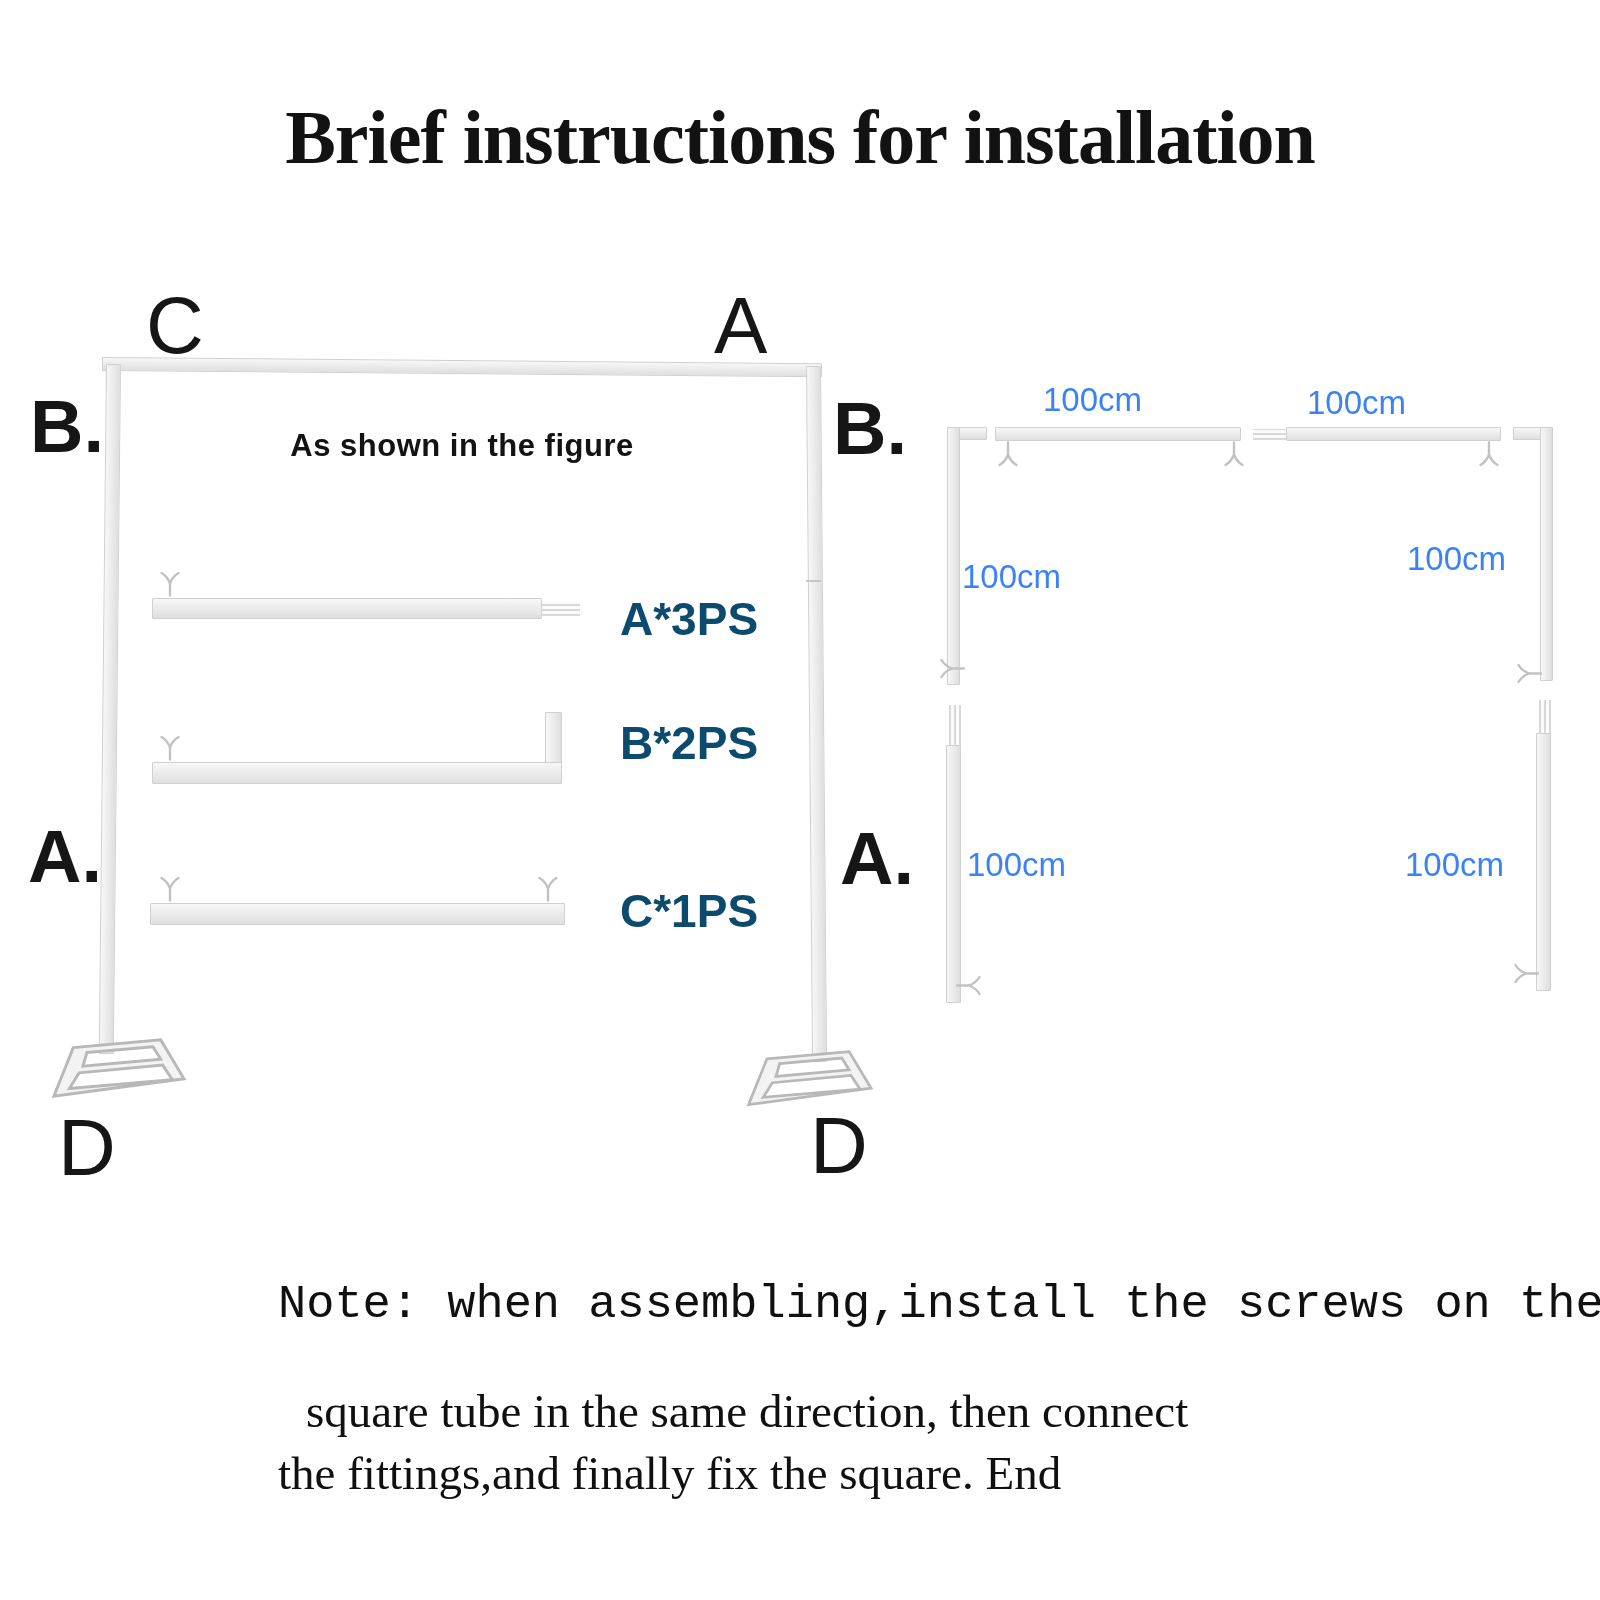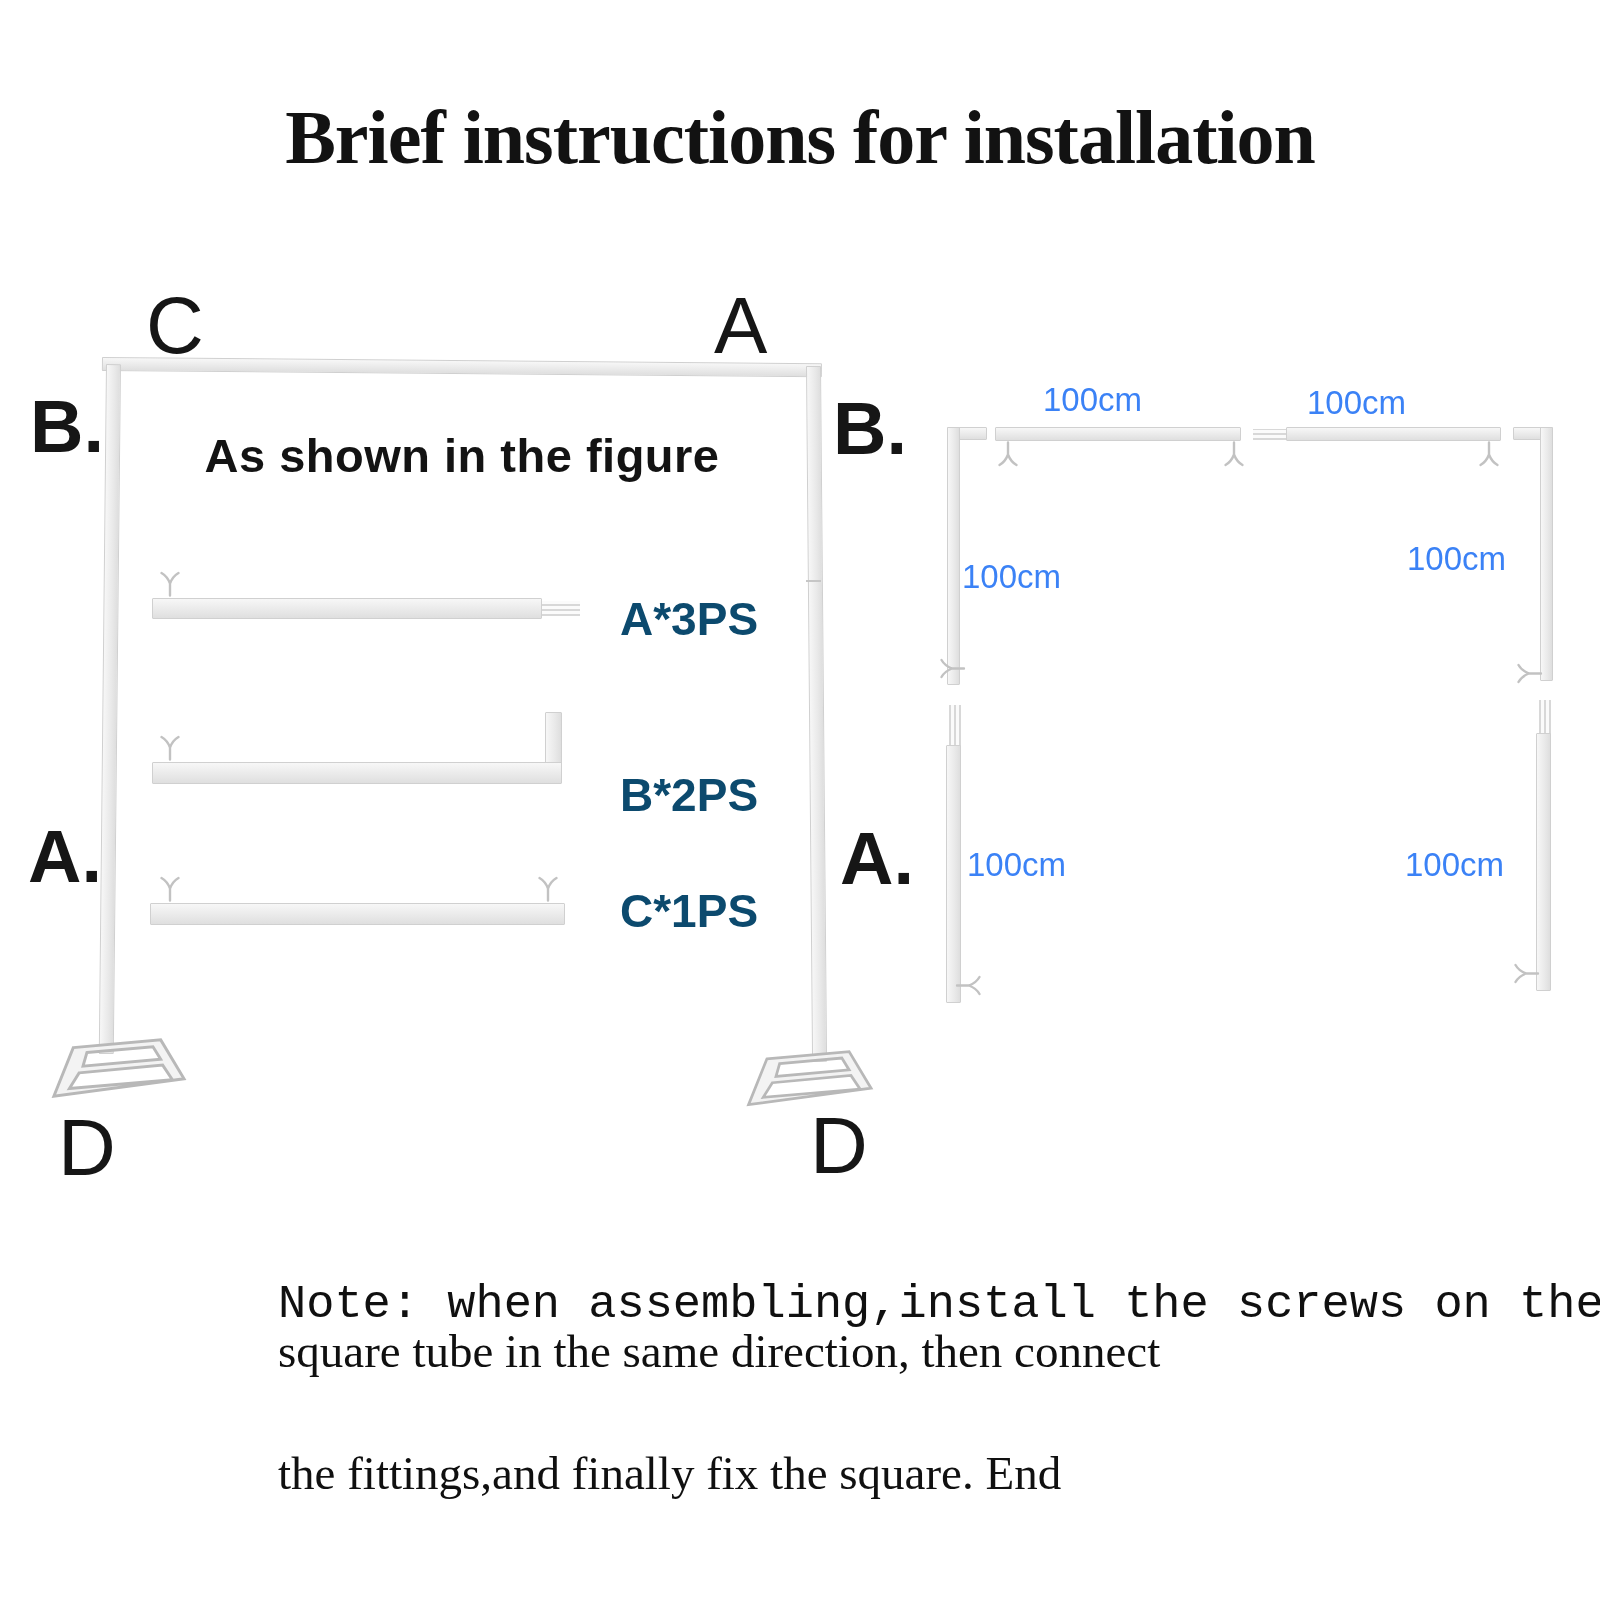--- a/index.html
+++ b/index.html
@@ -6,21 +6,21 @@
   .page{position:relative;width:1600px;height:1505px;background:#ffffff;overflow:hidden;
         font-family:"Liberation Sans",sans-serif;color:#141414;}
 
   
   .title{position:absolute;top:94px;left:0;width:100%;text-align:center;
          font-family:"Liberation Serif",serif;font-weight:700;font-size:76px;
          letter-spacing:-1px;color:#121212;white-space:nowrap;}
   .big-label{position:absolute;font-size:80px;font-weight:400;line-height:1;color:#161616;}
   .bold-label{position:absolute;font-size:74px;font-weight:700;line-height:1;color:#161616;}
   .caption{position:absolute;left:168px;top:428px;width:588px;text-align:center;
-           font-size:47px;font-weight:700;letter-spacing:.5px;color:#131313;white-space:nowrap;}
+           font-size:31px;font-weight:700;letter-spacing:.5px;color:#131313;white-space:nowrap;}
   .part-label{position:absolute;font-size:46px;font-weight:600;color:#0c4a6e;white-space:nowrap;}
   .dim{position:absolute;font-size:33px;font-weight:400;color:#3b82f6;white-space:nowrap;}
   .note-line{position:absolute;left:278px;font-family:"Liberation Serif",serif;
              font-size:47px;color:#101010;white-space:nowrap;}
 
   
   .tube-h{position:absolute;background:linear-gradient(180deg,#f7f7f7 0%,#eaeaea 55%,#dfdfdf 100%);
           border:1px solid #d0d0d0;border-radius:1px;box-sizing:border-box;}
   .tube-v{position:absolute;background:linear-gradient(90deg,#f7f7f7 0%,#e9e9e9 60%,#dedede 100%);
           border:1px solid #d0d0d0;border-radius:1px;box-sizing:border-box;}
@@ -76,21 +76,21 @@
     <div class="prongs-h" style="left:542px;top:601px;width:38px;height:15px;"></div>
     <div class="part-label" style="left:620px;top:592px;">A*3PS</div>
 
     <div class="tube-v" style="left:545px;top:712px;width:17px;height:56px;"></div>
     <span class="screw" style="left:158px;top:734px;">
   <svg viewBox="0 0 24 26" xmlns="http://www.w3.org/2000/svg">
     <path d="M12 25 L12 13 M12 13 C10.5 9 7 4.5 3.5 2.5 M12 13 C13.5 9 17 4.5 20.5 2.5" fill="none" stroke="#c2c2c2" stroke-width="2.4" stroke-linecap="round"></path>
   </svg>
 </span>
     <div class="tube-h" style="left:152px;top:762px;width:410px;height:22px;"></div>
-    <div class="part-label" style="left:620px;top:768px;">B*2PS</div>
+    <div class="part-label" style="left:620px;top:716px;">B*2PS</div>
 
     <span class="screw" style="left:158px;top:875px;">
   <svg viewBox="0 0 24 26" xmlns="http://www.w3.org/2000/svg">
     <path d="M12 25 L12 13 M12 13 C10.5 9 7 4.5 3.5 2.5 M12 13 C13.5 9 17 4.5 20.5 2.5" fill="none" stroke="#c2c2c2" stroke-width="2.4" stroke-linecap="round"></path>
   </svg>
 </span>
     <span class="screw" style="left:536px;top:875px;">
   <svg viewBox="0 0 24 26" xmlns="http://www.w3.org/2000/svg">
     <path d="M12 25 L12 13 M12 13 C10.5 9 7 4.5 3.5 2.5 M12 13 C13.5 9 17 4.5 20.5 2.5" fill="none" stroke="#c2c2c2" stroke-width="2.4" stroke-linecap="round"></path>
   </svg>
@@ -158,17 +158,17 @@
     <div class="dim" style="left:1043px;top:381px;">100cm</div>
     <div class="dim" style="left:1307px;top:384px;">100cm</div>
     <div class="dim" style="left:962px;top:558px;">100cm</div>
     <div class="dim" style="left:1407px;top:540px;">100cm</div>
     <div class="dim" style="left:967px;top:846px;">100cm</div>
     <div class="dim" style="left:1405px;top:846px;">100cm</div>
   </div>
 
   <div>
     <div class="note-line" style="top:1278px;font-family:Liberation Mono, monospace;">Note: when assembling,install the screws on the</div>
-    <div class="note-line" style="top:1324px;">square tube in the same direction, then connect</div>
+    <div class="note-line" style="top:1384px;margin-left:28px;">square tube in the same direction, then connect</div>
     <div class="note-line" style="top:1446px;">the fittings,and finally fix the square. End</div>
   </div>
 
 </div>
 
 </body></html>

